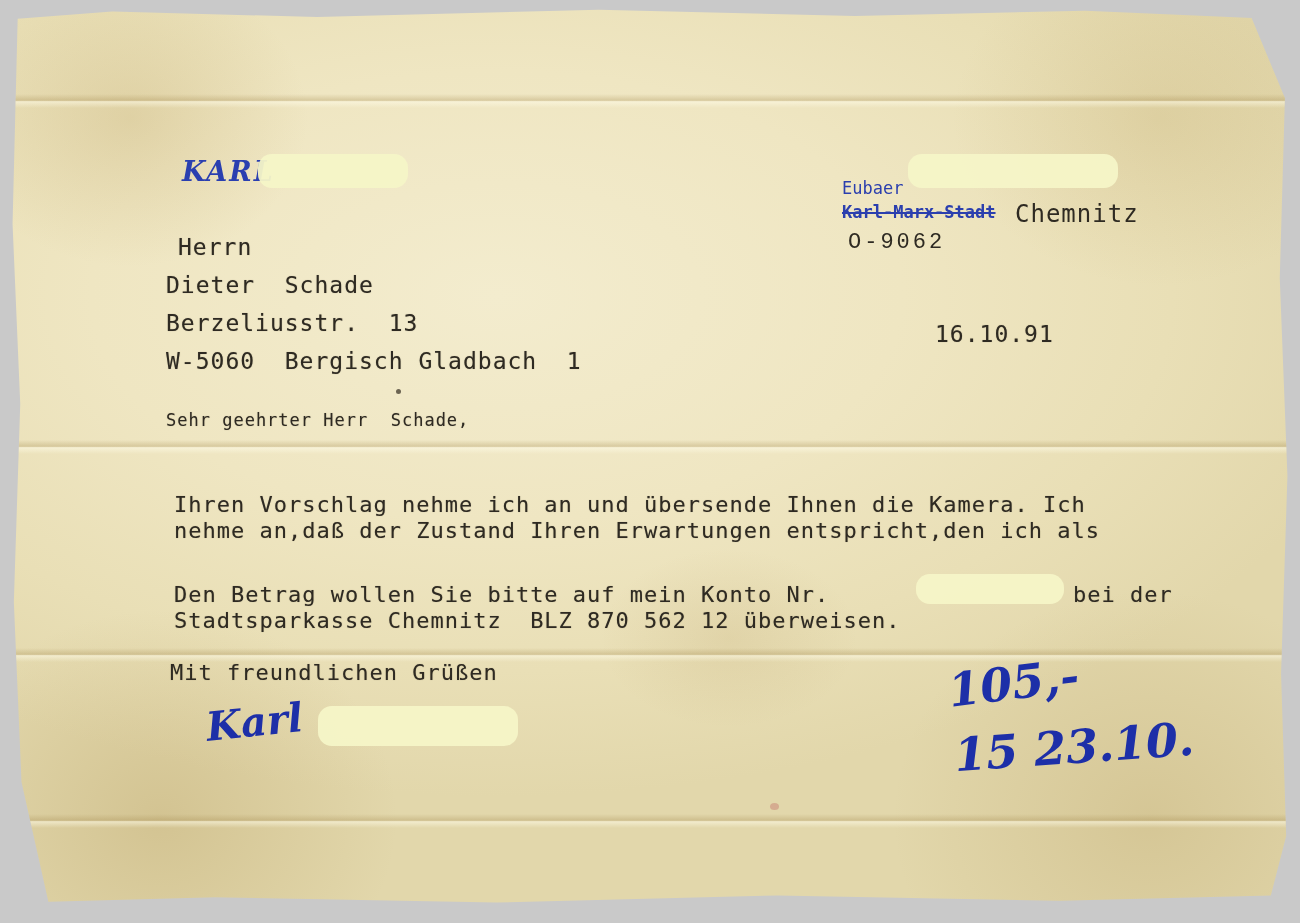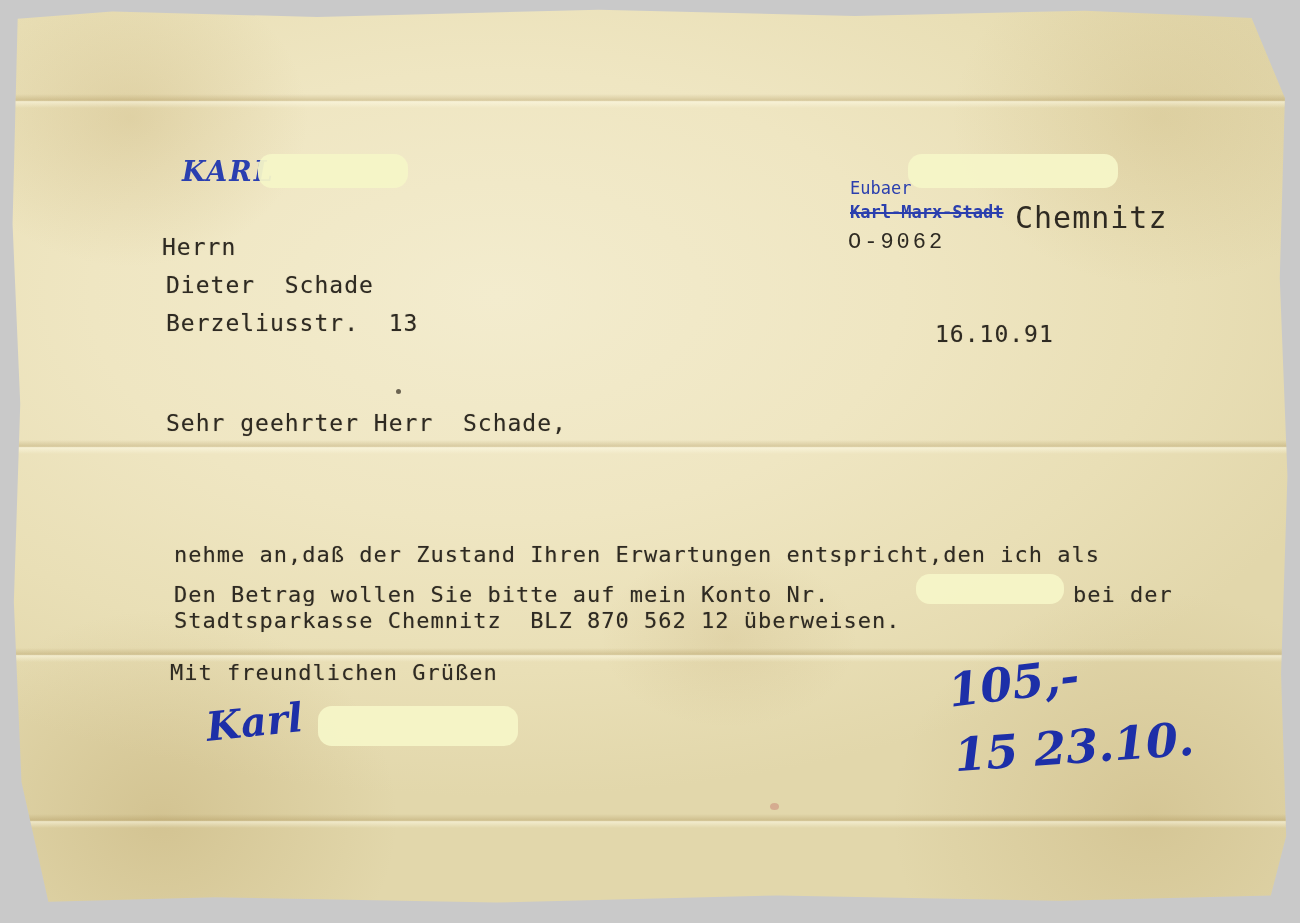--- a/index.html
+++ b/index.html
@@ -93,31 +93,30 @@
     background: #f6f6c8;
     border-radius: 14px;
     filter: blur(0.4px);
     opacity: .95;
   }
 
   .stamp-block {
     position: absolute;
     color: #2b3fae;
     font-family: "DejaVu Sans Mono", monospace;
-    margin-left: 8px;
   }
   .stamp-line { white-space: pre; }
   .strike { text-decoration: line-through; text-decoration-thickness: 2px; }
 
   .city-typed {
     position: absolute;
     font-family: "DejaVu Sans Mono", monospace;
     color: #2e2a22;
     letter-spacing: 1px;
-    font-size: 30px;
+    font-size: 24px;
   }
 
   .postcode {
     position: absolute;
     font-family: Liberation Mono, monospace;
     color: #2e2a22;
     letter-spacing: 3px;
     font-size: 22px;
     margin-left: 8px;
   }
@@ -172,29 +171,31 @@
       <div class="stamp-line strike" style="font-weight:bold;">Karl-Marx-Stadt</div>
     </div>
     <div class="redact" style="left:898px; top:146px; width:210px; height:34px;"></div>
 
     <div class="postcode" style="left:830px; top:222px;">O-9062</div>
 
     <div class="city-typed" style="left:1005px; top:192px;">Chemnitz</div>
 
     <div class="typed" style="left:925px; top:265px; font-size:23px;margin-top:48px;">16.10.91</div>
 
-    <div class="typed" style="left:152px; top:226px; font-size:23px;">Herrn</div>
+    <div class="typed" style="left:168px; top:226px; font-size:23px;">Herrn</div>
     <div class="typed" style="left:156px; top:264px; font-size:23px;">Dieter  Schade</div>
     <div class="typed" style="left:156px; top:302px; font-size:23px;">Berzeliusstr.  13</div>
+    <div class="typed" style="left:156px; top:340px; font-size:23px;">W-5060  Bergisch Gladbach  1</div>
 
     <div class="dot" style="left:386px; top:381px;"></div>
 
-    <div class="typed" style="left:156px; top:402px; font-size:23px;">Sehr geehrter Herr  Schade,</div>
-
-    <div class="typed" style="left:164px; top:510px; font-size:22px;margin-top:24px;">nehme an,daß der Zustand Ihren Erwartungen entspricht,den ich als</div>
+    <div class="typed" style="left:156px; top:402px; font-size:17px;">Sehr geehrter Herr  Schade,</div>
+
+    <div class="typed" style="left:164px; top:484px; font-size:22px;">Ihren Vorschlag nehme ich an und übersende Ihnen die Kamera. Ich</div>
+    <div class="typed" style="left:164px; top:510px; font-size:22px;">nehme an,daß der Zustand Ihren Erwartungen entspricht,den ich als</div>
 
     <div class="typed" style="left:164px; top:574px; font-size:22px;">Den Betrag wollen Sie bitte auf mein Konto Nr.</div>
     <div class="redact" style="left:906px; top:566px; width:148px; height:30px;"></div>
     <div class="typed" style="left:1063px; top:574px; font-size:22px;text-align:center;">bei der</div>
     <div class="typed" style="left:164px; top:600px; font-size:22px;">Stadtsparkasse Chemnitz  BLZ 870 562 12 überweisen.</div>
 
     <div class="typed" style="left:160px; top:652px; font-size:22px;">Mit freundlichen Grüßen</div>
 
     <div class="handwrite" style="left:196px; top:690px; font-size:40px; transform:rotate(-6deg);">Karl</div>
     <div class="redact" style="left:308px; top:698px; width:200px; height:40px;"></div>

